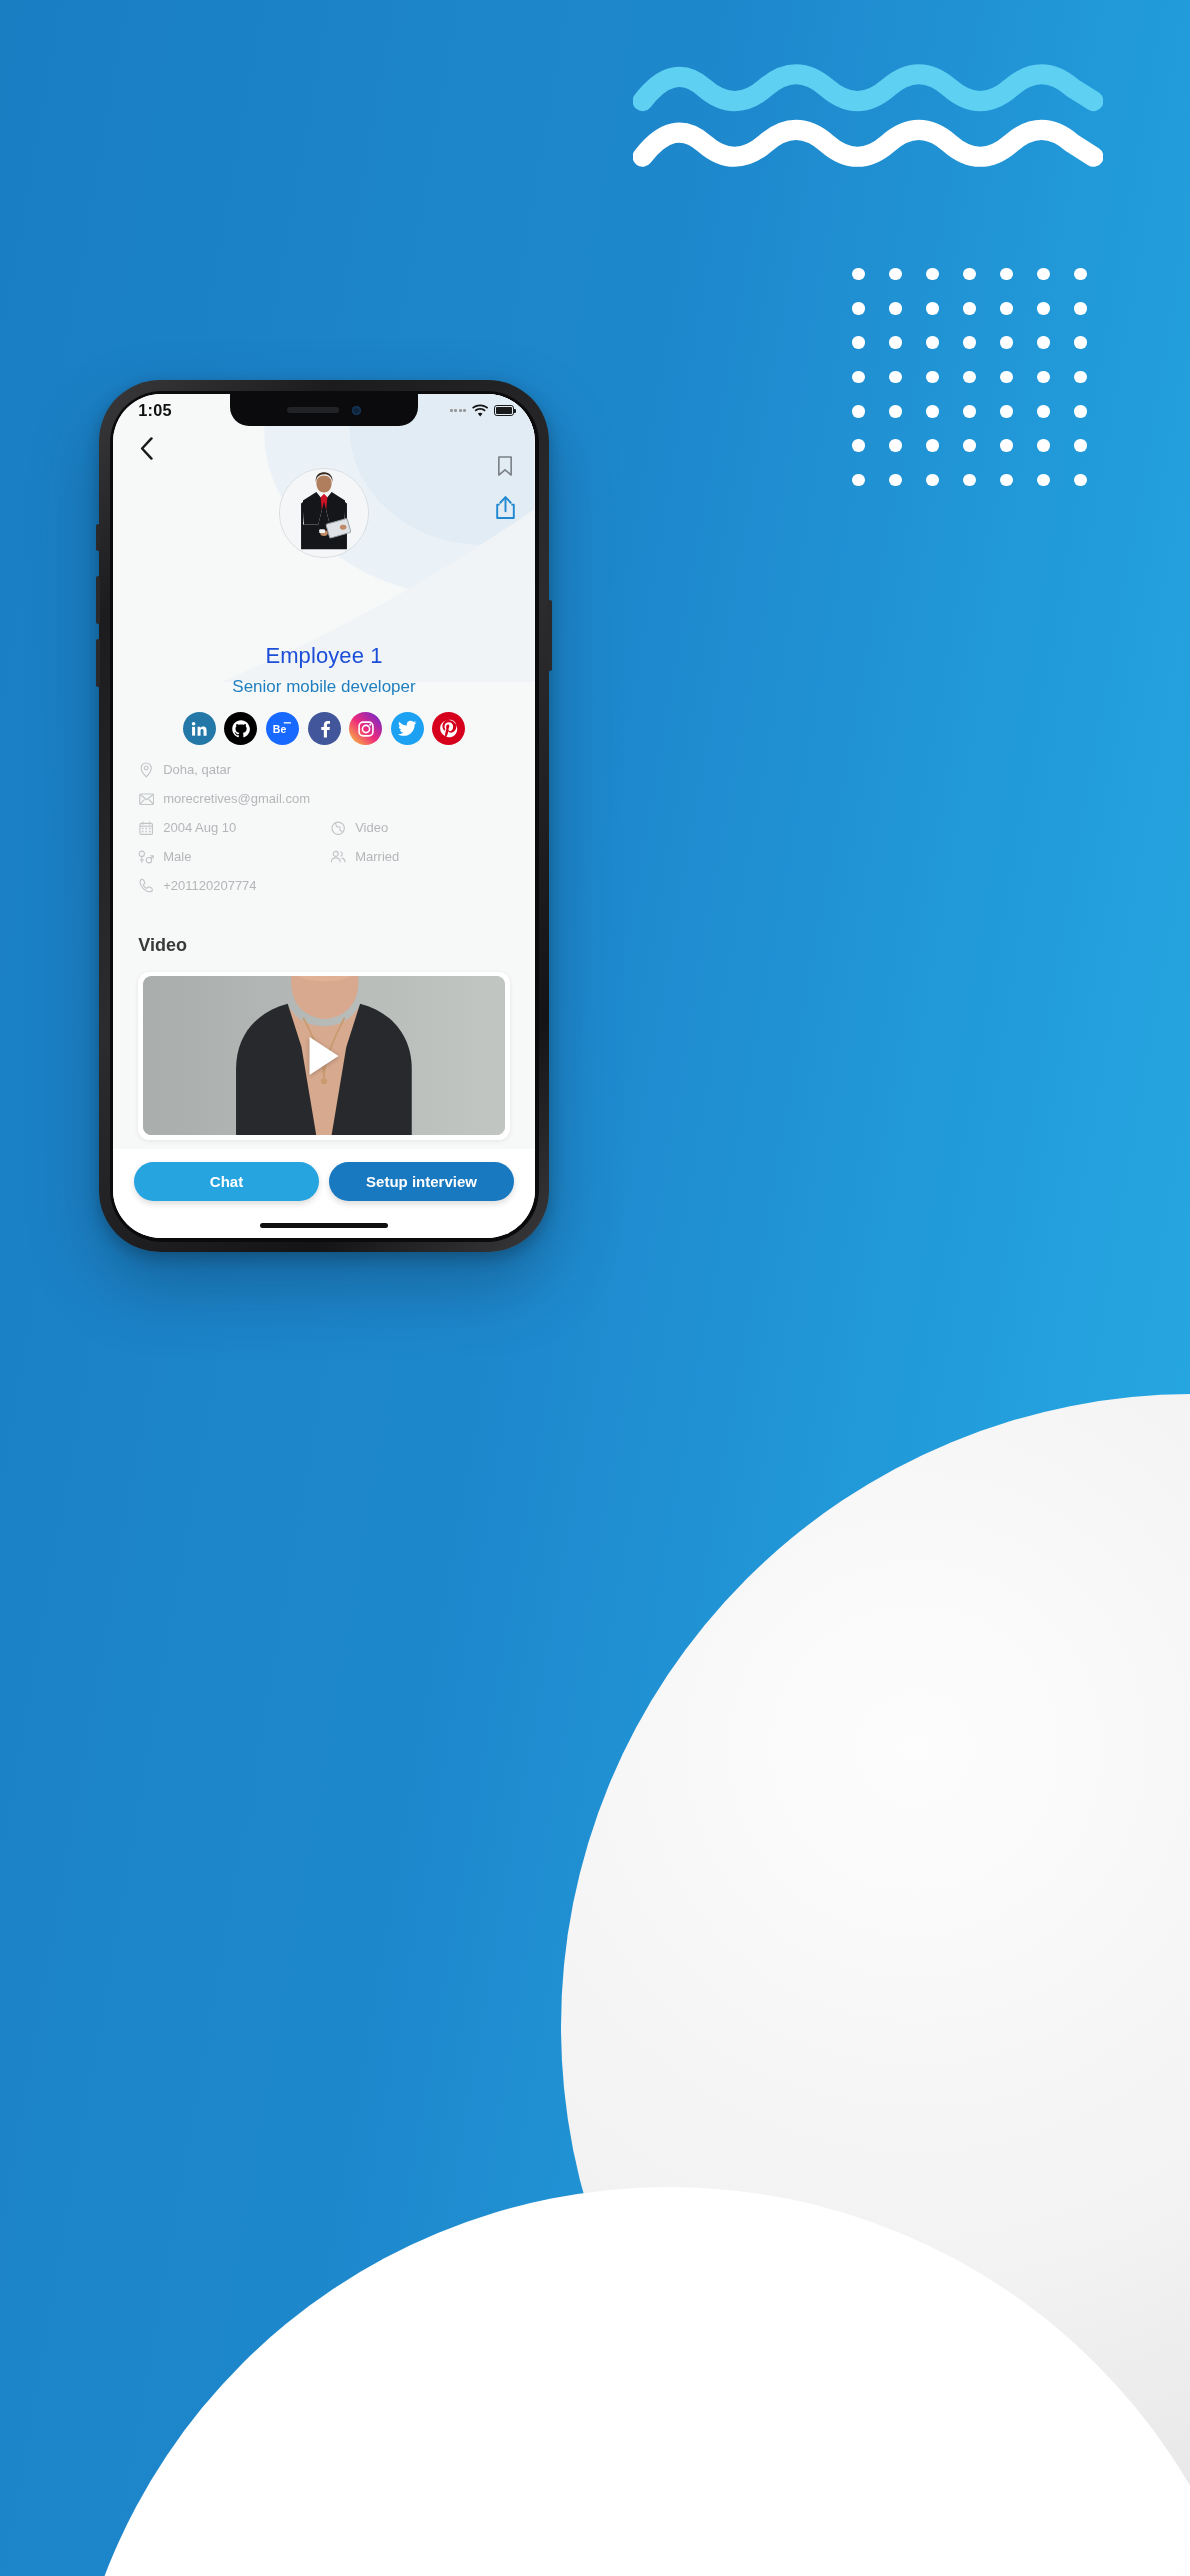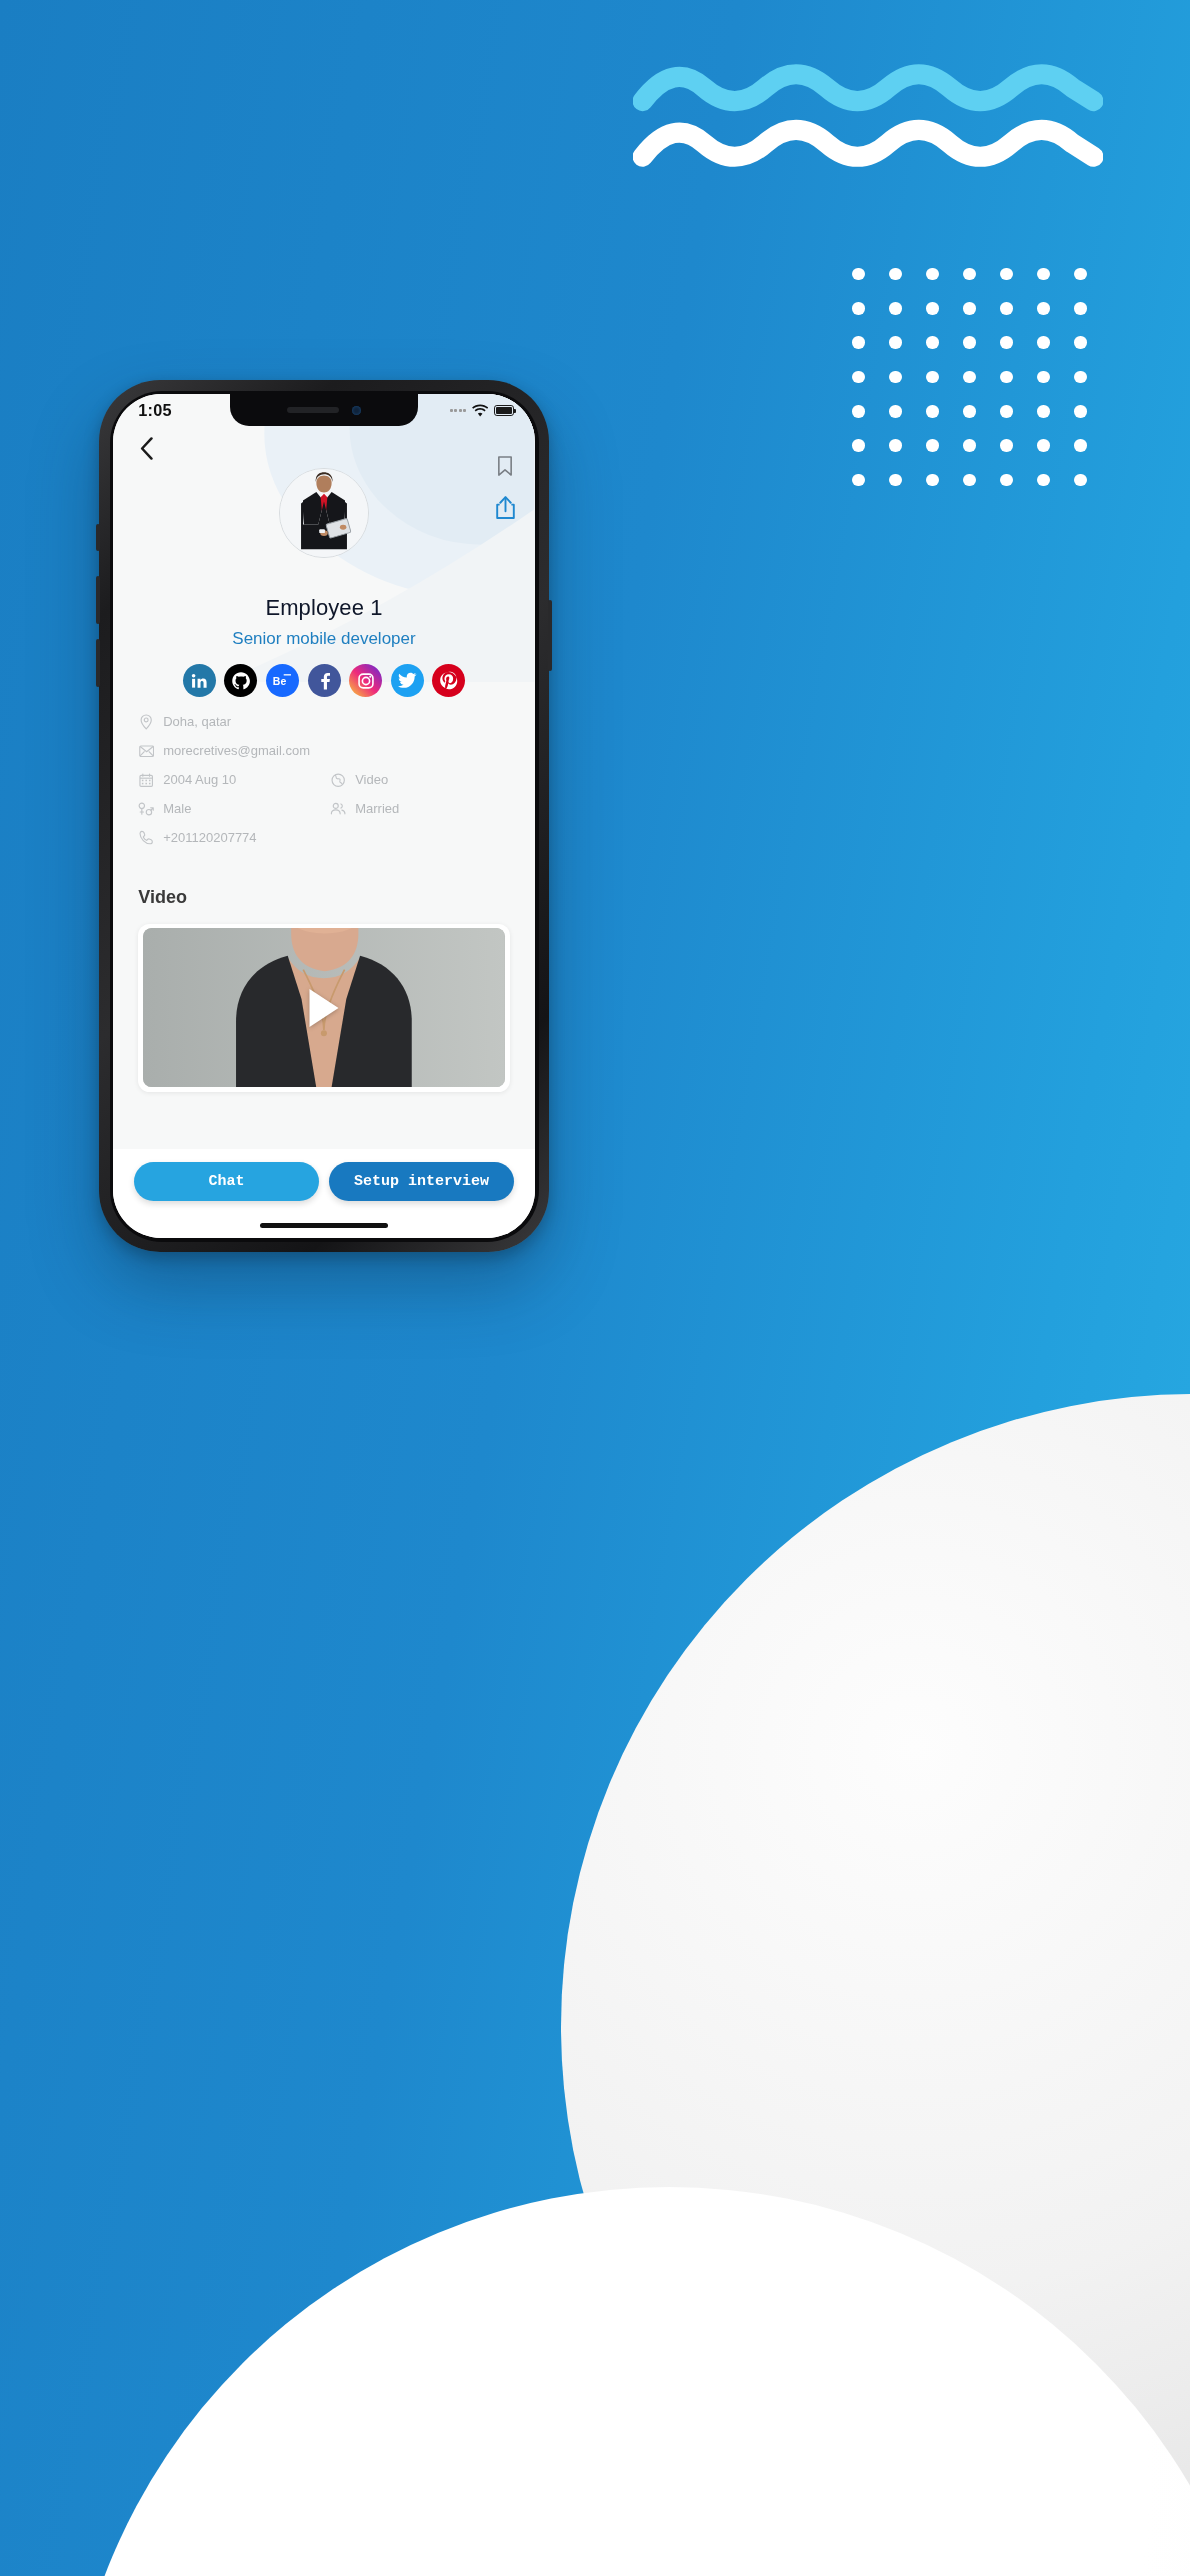--- a/index.html
+++ b/index.html
@@ -82,21 +82,21 @@
   .back-btn{width:29px;height:29px;display:flex;align-items:center;justify-content:center;cursor:pointer;}
   .actions{display:flex;flex-direction:column;align-items:center;gap:13.4px;padding-top:21px;}
 
   .avatar{
     position:absolute;left:50%;transform:translateX(-50%);top:42px;
     width:88px;height:88px;border-radius:50%;overflow:hidden;
     border:1.4px solid #d8dcdf;background:#eef2f5;z-index:8;
   }
   .avatar svg{display:block;width:100%;height:100%;}
 
-  .name{margin-top:71px;text-align:center;font-size:22px;color:#0f172a;font-weight:400;letter-spacing:0.1px;}
+  .name{margin-top:119px;text-align:center;font-size:22px;color:#1d4ed8;font-weight:400;letter-spacing:0.1px;}
   .role{margin-top:7.7px;text-align:center;font-size:17px;color:#1f7fc0;font-weight:400;}
 
   .socials{display:flex;justify-content:center;gap:8.6px;margin-top:15.3px;padding:0 13.4px;}
   .soc{width:33px;height:33px;border-radius:50%;display:flex;align-items:center;justify-content:center;cursor:pointer;flex:0 0 33px;}
   .soc svg{display:block;}
 
   .info{margin-top:17px;padding:0 21px 0 25px;}
   .info-row{display:flex;align-items:center;margin-bottom:12.5px;}
   .info-col{display:flex;align-items:flex-start;min-width:0;}
   .info-col.left{flex:0 0 192px;}
@@ -113,21 +113,21 @@
   .video{position:relative;width:100%;height:159px;border-radius:8.6px;overflow:hidden;background:#b5b8b6;}
   .video svg{position:absolute;inset:0;width:100%;height:100%;}
   .play{
     position:absolute;left:50%;top:50%;transform:translate(-50%,-50%);
     width:0;height:0;border-left:29px solid #fff;border-top:19px solid transparent;border-bottom:19px solid transparent;
     filter:drop-shadow(0 1px 1.9px rgba(0,0,0,.25));
   }
 
   .footer{
     position:relative;z-index:20;flex:0 0 auto;background:#fff;
-    padding:13.4px 21px 11.5px 21px;display:flex;gap:10.5px;align-items:center;font-family:Liberation Mono, monospace;
+    padding:13.4px 21px 11.5px 21px;display:flex;gap:10.5px;align-items:center;
   }
   .btn{
     flex:1 1 0;height:39px;border-radius:20px;border:none;color:#fff;
     font-size:15px;font-weight:700;font-family:inherit;cursor:pointer;
     display:flex;align-items:center;justify-content:center;
     box-shadow:0 2.9px 6.7px rgba(0,0,0,.14);
   }
   .btn-chat{background:#26a4e0;}
   .btn-interview{background:#1879c0;}
   .homebar{

